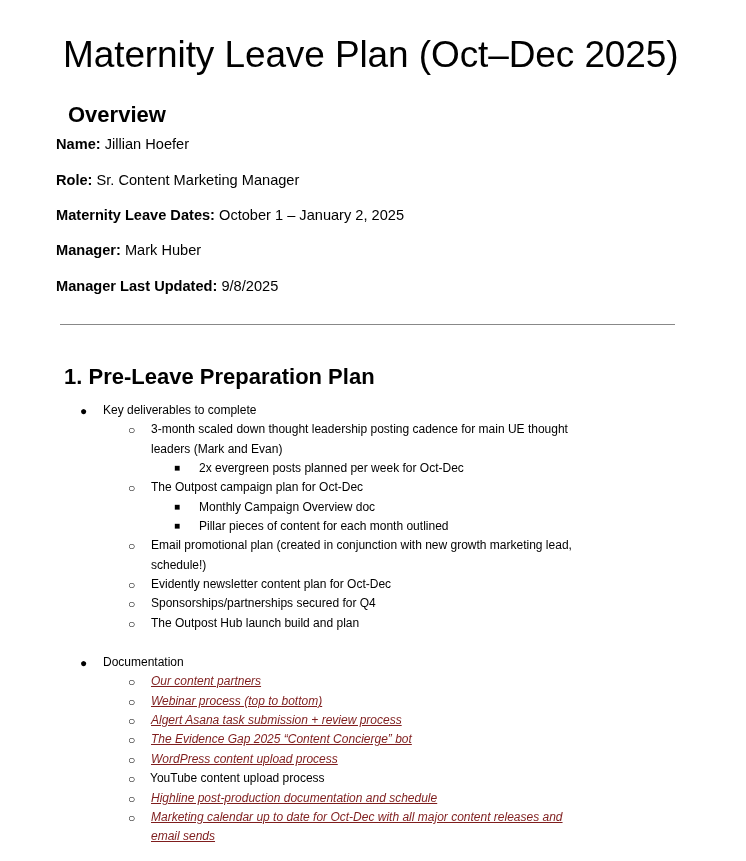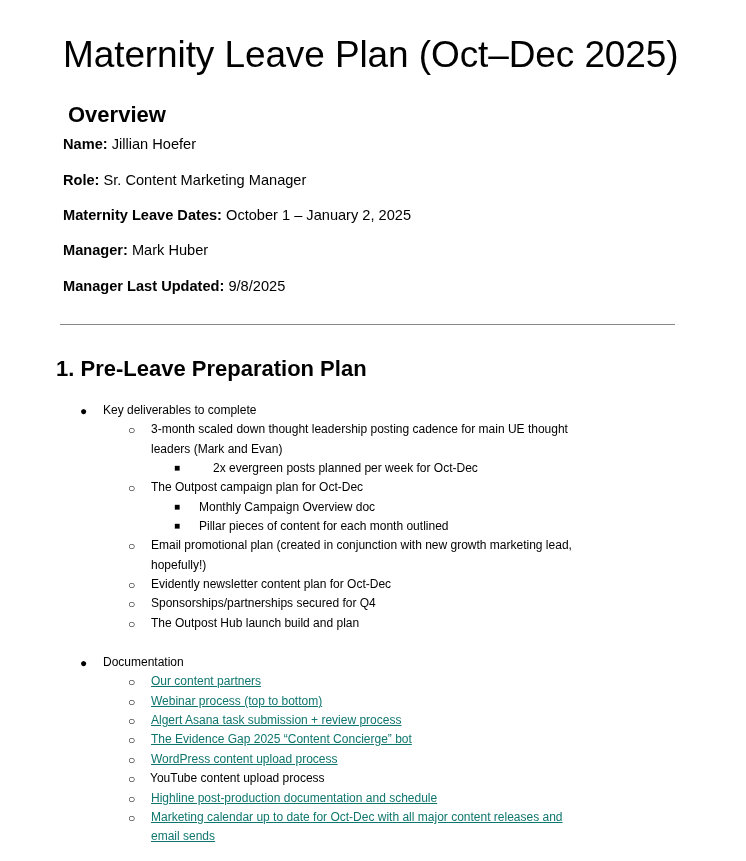--- a/index.html
+++ b/index.html
@@ -12,34 +12,34 @@
       position: absolute; top: 27px; left: 0; margin: 7px;
       font-size: 37px; font-weight: normal; letter-spacing: -0.1px; white-space: nowrap;
     }
     h2.overview {
       position: absolute; top: 90px; left: 0; margin: 12px;
       font-size: 22px; font-weight: bold;
     }
     .field {
       position: absolute; left: 0; margin: 0; font-size: 14.6px; white-space: nowrap;
     }
-    .field b { font-weight: bold; margin-left: 7px; }
+    .field b { font-weight: bold; }
     .hr {
       position: absolute; left: 4px; top: 324px; width: 615px; height: 1px; background: #888888;
     }
     h2.sec {
-      position: absolute; top: 356px; left: 0; margin: 0;
+      position: absolute; top: 356px; left: 0; margin: 8px;
       font-size: 22px; font-weight: bold; white-space: nowrap;
     }
     .list { position: absolute; left: 0; top: 0; }
     .li {
       position: absolute; font-size: 12px; line-height: 19.5px; white-space: nowrap;
     }
     .bullet { position: absolute; font-size: 12px; }
-    a.link { color: #0f766e; text-decoration: underline; }
+    a.link { color: #7f1d1d; text-decoration: underline; font-style: italic; }
   </style>
 </head>
 <body>
 
 <div class="doc">
   <h1>Maternity Leave Plan (Oct–Dec 2025)</h1>
   <h2 class="overview">Overview</h2>
 
   <p class="field" style="top:136px"><b>Name:</b> <span>Jillian Hoefer</span></p>
   <p class="field" style="top:172px"><b>Role:</b> <span>Sr. Content Marketing Manager</span></p>
@@ -53,32 +53,32 @@
 
   <div class="list">
 
     <span class="bullet" style="left:24px;top:404px">●</span>
     <span class="li" style="left:47px;top:401px">Key deliverables to complete</span>
 
     <span class="bullet" style="left:72px;top:423px">○</span>
     <span class="li" style="left:95px;top:420px">3-month scaled down thought leadership posting cadence for main UE thought</span>
     <span class="li" style="left:95px;top:440px">leaders (Mark and Evan)</span>
     <span class="bullet" style="left:118px;top:462px;font-size:10px">■</span>
-    <span class="li" style="left:157px;top:459px">2x evergreen posts planned per week for Oct-Dec</span>
+    <span class="li" style="left:143px;top:459px">2x evergreen posts planned per week for Oct-Dec</span>
 
     <span class="bullet" style="left:72px;top:481px">○</span>
     <span class="li" style="left:95px;top:478px">The Outpost campaign plan for Oct-Dec</span>
     <span class="bullet" style="left:118px;top:501px;font-size:10px">■</span>
     <span class="li" style="left:143px;top:498px">Monthly Campaign Overview doc</span>
     <span class="bullet" style="left:118px;top:520px;font-size:10px">■</span>
     <span class="li" style="left:143px;top:517px">Pillar pieces of content for each month outlined</span>
 
     <span class="bullet" style="left:72px;top:539px">○</span>
     <span class="li" style="left:95px;top:536px">Email promotional plan (created in conjunction with new growth marketing lead,</span>
-    <span class="li" style="left:95px;top:556px">hopefully!)</span>
+    <span class="li" style="left:95px;top:556px">schedule!)</span>
 
     <span class="bullet" style="left:72px;top:578px">○</span>
     <span class="li" style="left:95px;top:575px">Evidently newsletter content plan for Oct-Dec</span>
 
     <span class="bullet" style="left:72px;top:597px">○</span>
     <span class="li" style="left:95px;top:594px">Sponsorships/partnerships secured for Q4</span>
 
     <span class="bullet" style="left:72px;top:617px">○</span>
     <span class="li" style="left:95px;top:614px">The Outpost Hub launch build and plan</span>
 

